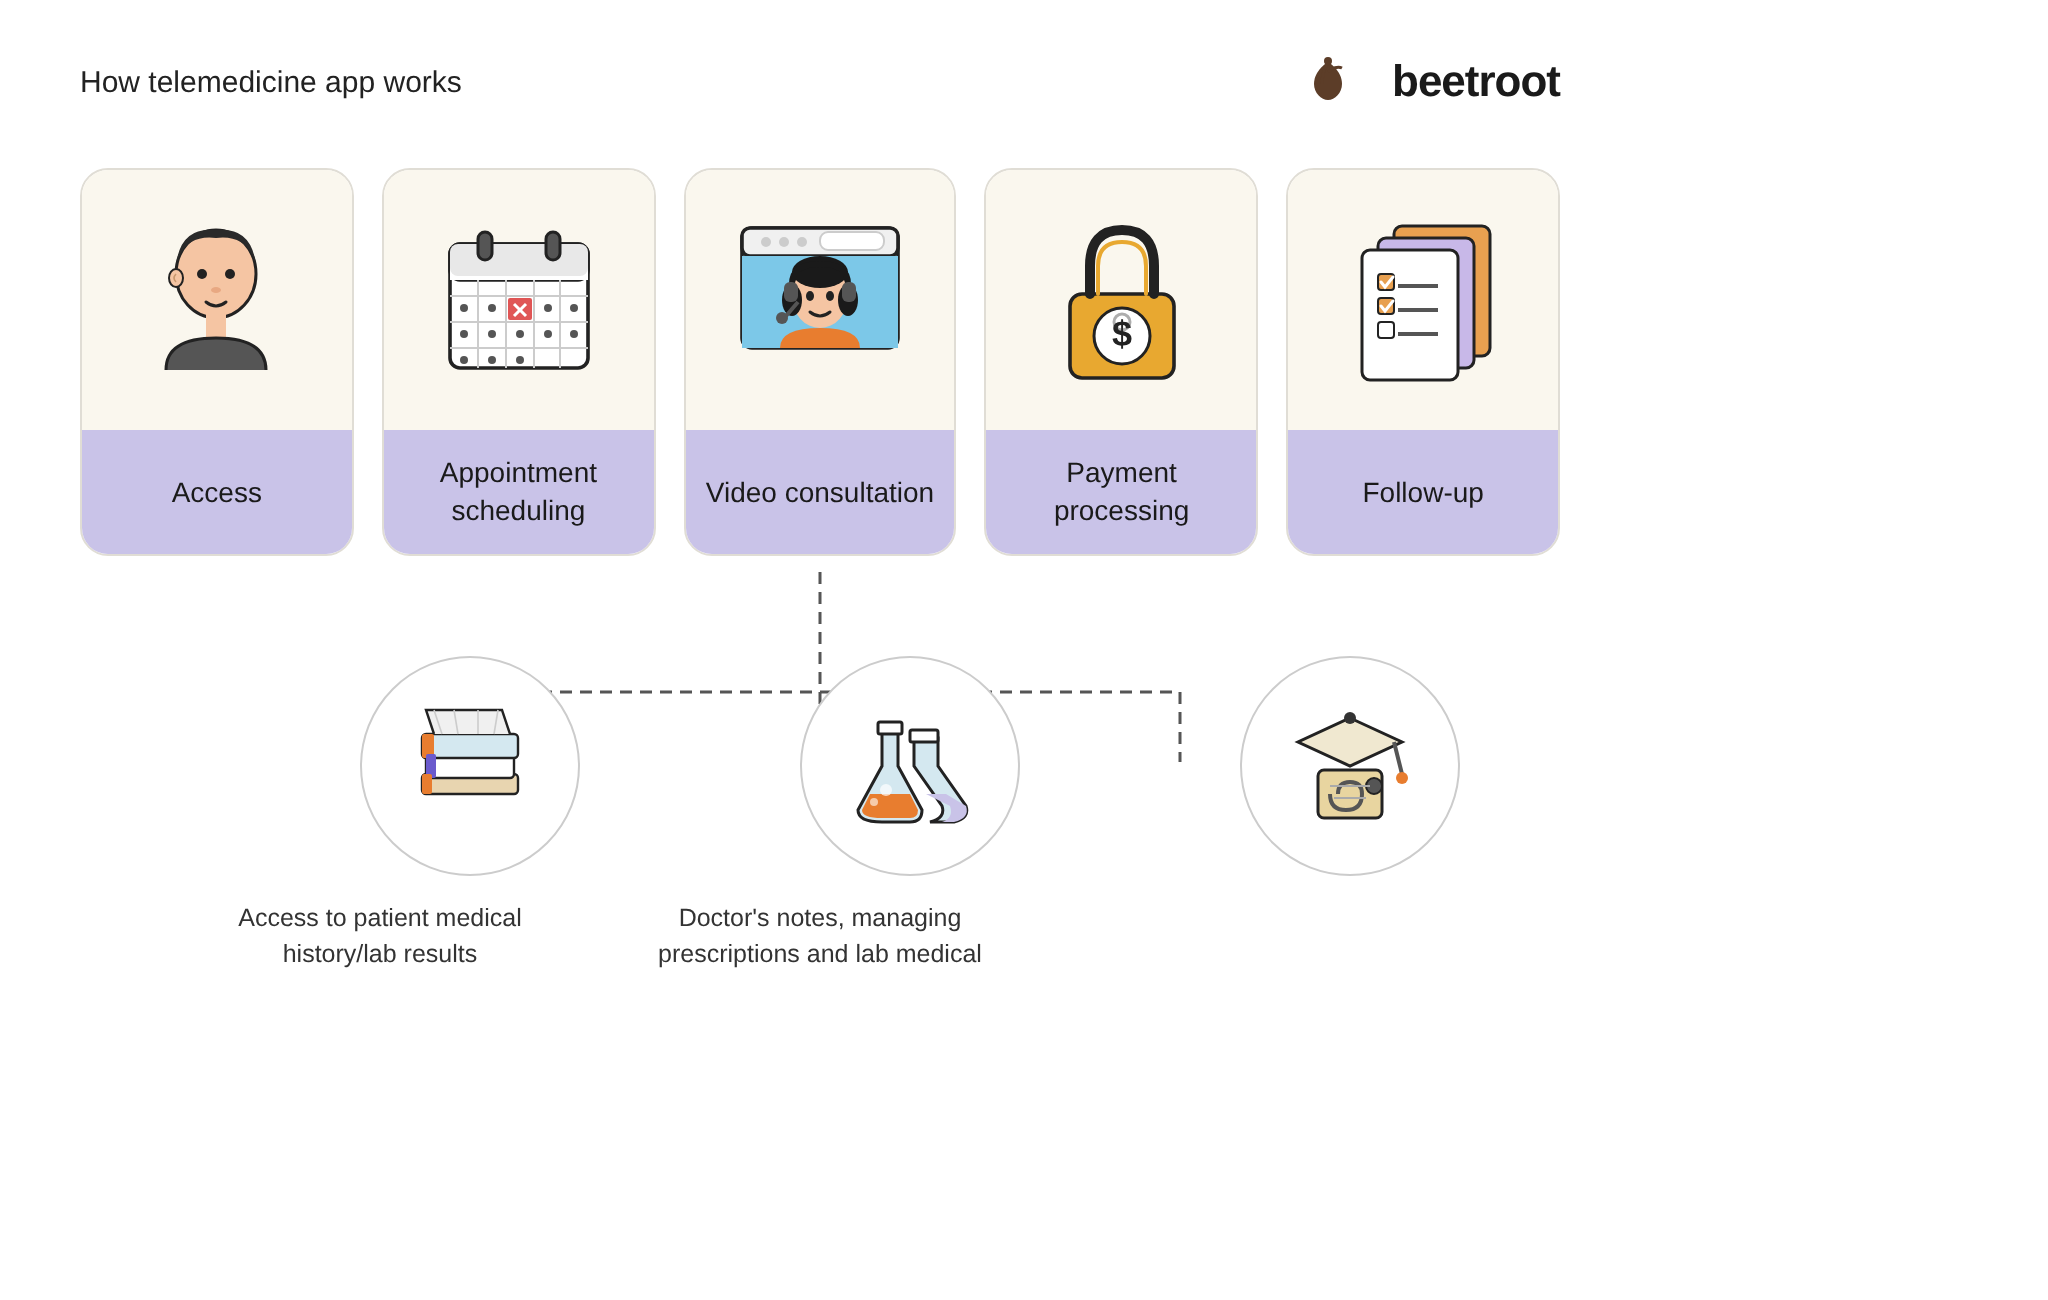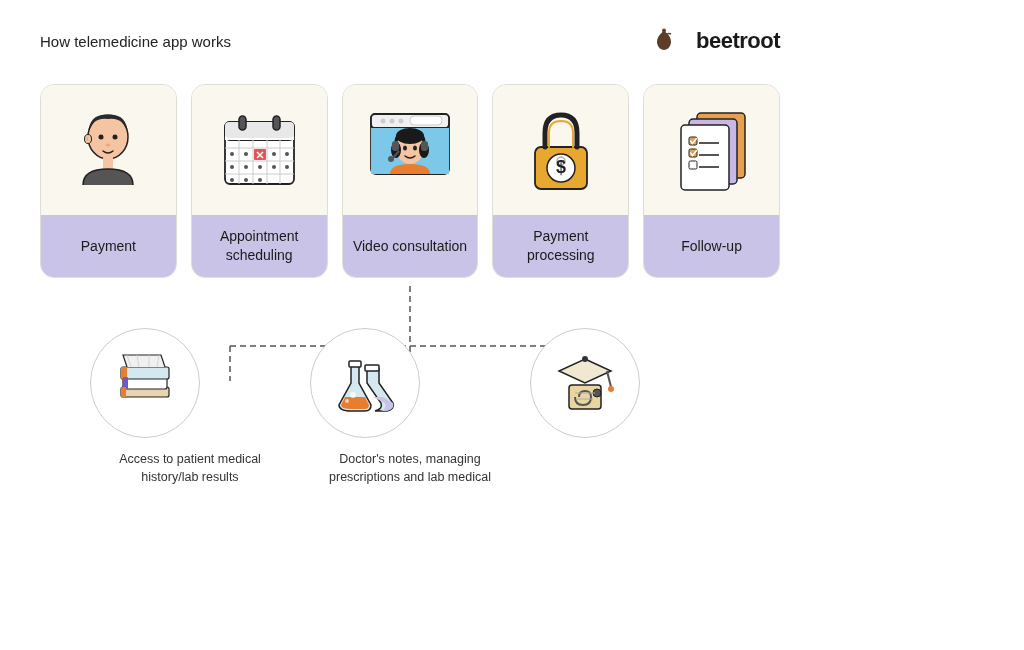--- a/index.html
+++ b/index.html
@@ -108,21 +108,21 @@
       position: absolute;
       bottom: 0;
       left: 50%;
       transform: translateX(-50%);
       width: 700px;
     }
 
     .bottom-item {
       display: flex;
       flex-direction: column;
-      align-items: flex-start;
+      align-items: flex-end;
       width: 200px;
     }
 
     .circle-icon {
       width: 110px;
       height: 110px;
       border-radius: 50%;
       border: 1.5px solid #ccc;
       background: #fff;
       display: flex;
@@ -177,21 +177,21 @@
           <ellipse cx="40" cy="40" rx="2.5" ry="1.5" fill="#e8a882"></ellipse>
 
           <path d="M35 46 Q40 50 45 46" stroke="#222" stroke-width="1.5" fill="none" stroke-linecap="round"></path>
 
           <rect x="35" y="52" width="10" height="12" fill="#f5c5a3"></rect>
 
           <path d="M15 80 Q15 64 40 64 Q65 64 65 80" fill="#555" stroke="#222" stroke-width="1.5"></path>
         </svg>
       </div>
       <div class="card-label-area">
-        <span>Payment</span>
+        <span>Access</span>
       </div>
     </div>
 
     <div class="card">
       <div class="card-icon-area">
         <svg width="85" height="88" viewBox="0 0 85 88" fill="none">
 
           <rect x="8" y="16" width="69" height="62" rx="5" fill="#fff" stroke="#222" stroke-width="1.8"></rect>
 
           <rect x="8" y="16" width="69" height="18" rx="5" fill="#fff" stroke="#222" stroke-width="1.8"></rect>

